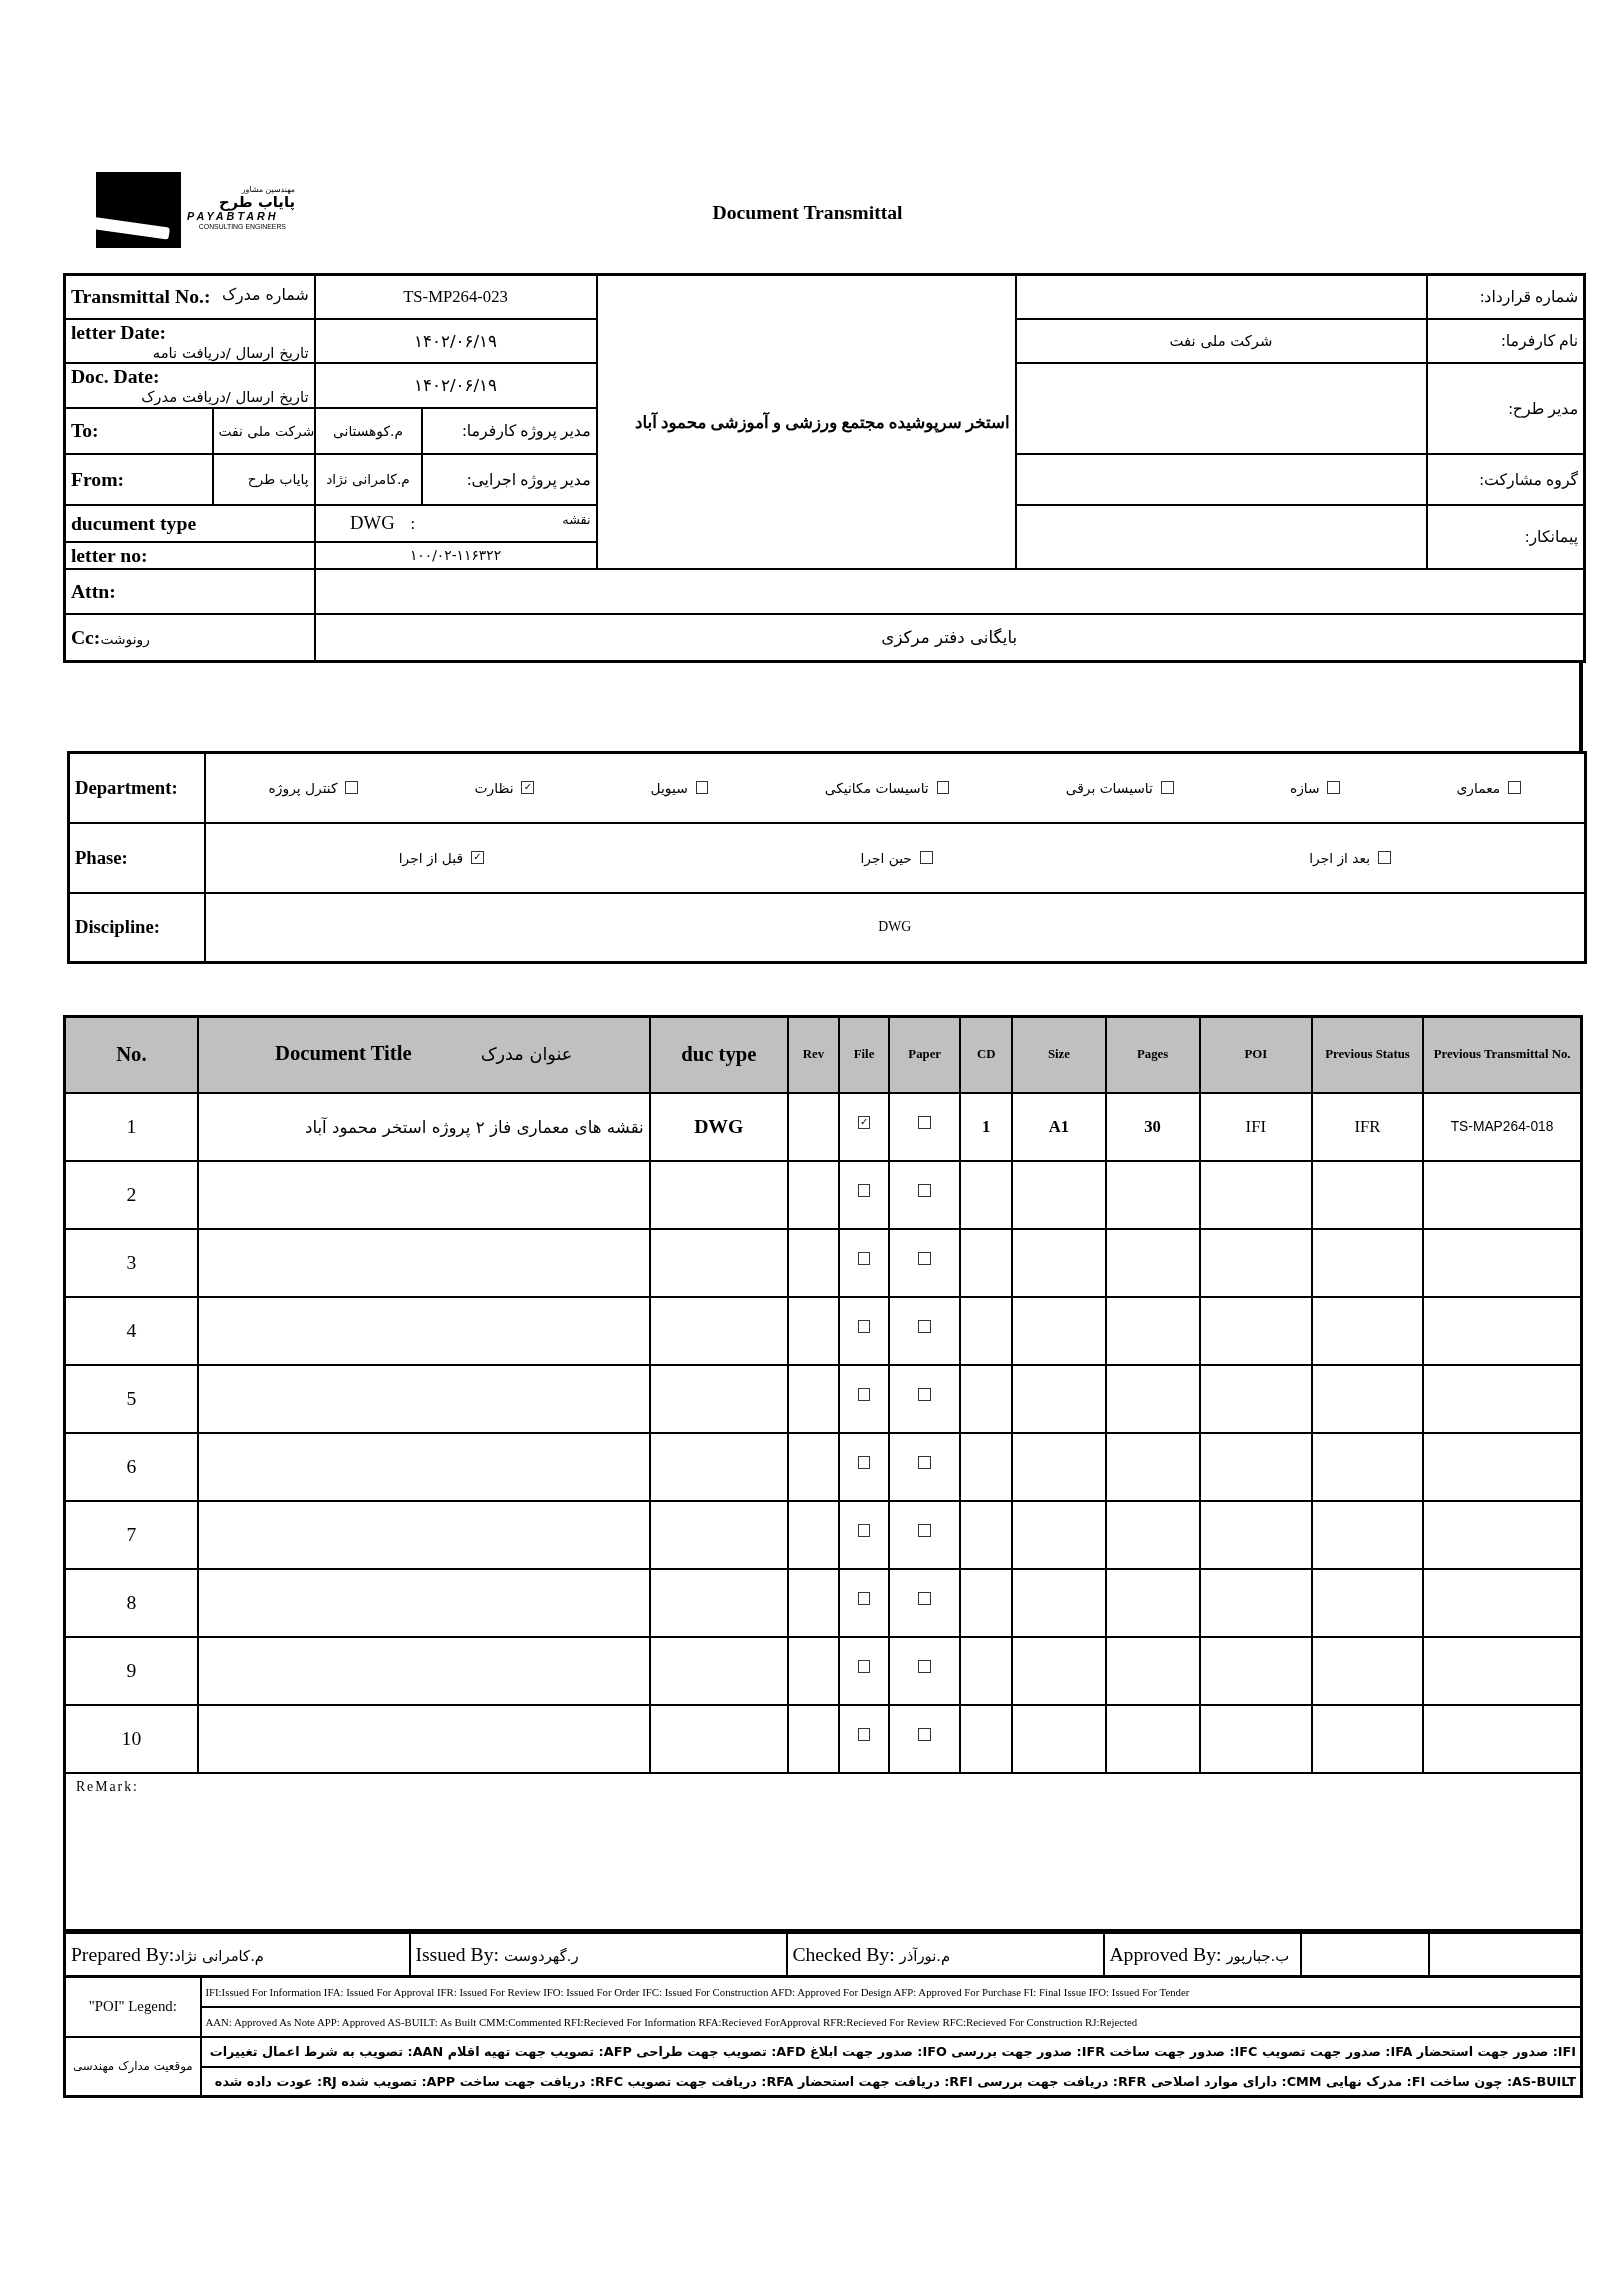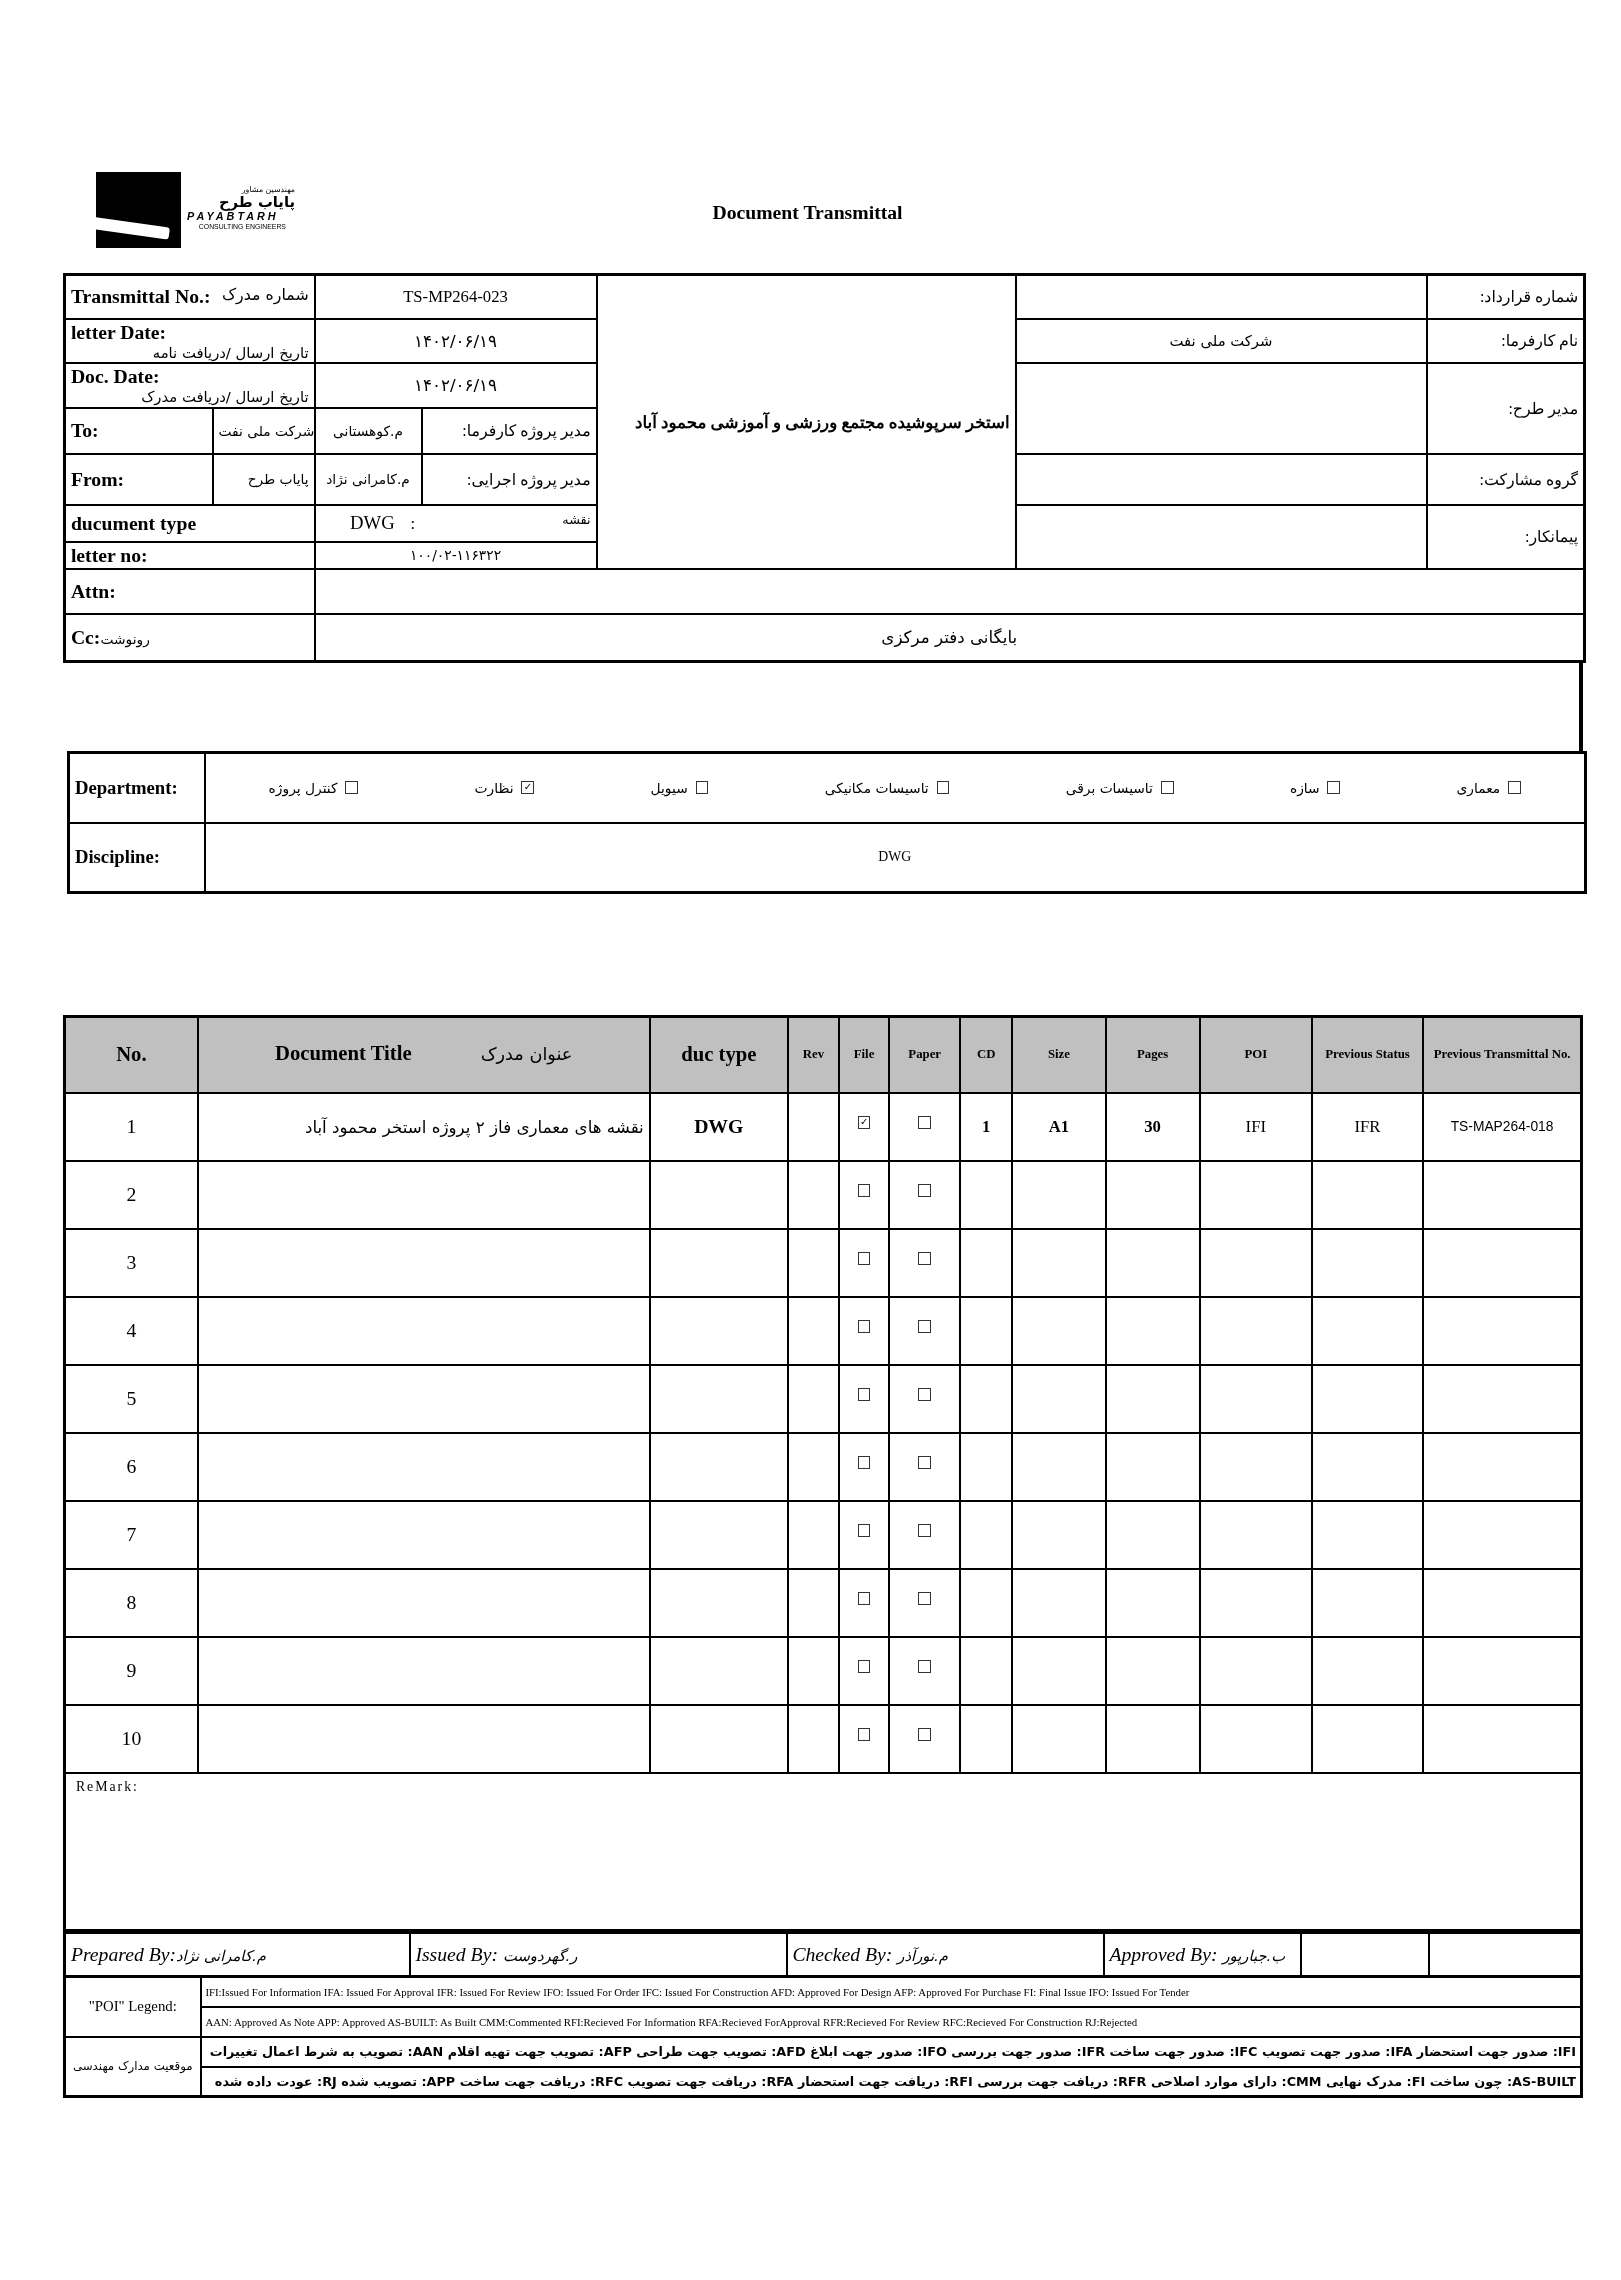--- a/index.html
+++ b/index.html
@@ -39,21 +39,21 @@
   .main th { background: #c0c0c0; height: 76px; font-weight: bold; font-size: 12.8px; text-align: center; white-space: normal; line-height: 15.8px; }
   .main th.big { font-size: 20.7px; }
   .main td { height: 68px; text-align: center; font-size: 19.7px; }
   .main td.title { text-align: right; direction: rtl; font-family: "DejaVu Sans", sans-serif; font-size: 16.7px; border-radius: 6px; }
   .main td.bold { font-weight: bold; }
   .main td.prev { font-family: "Liberation Sans", sans-serif; font-size: 13.8px; }
   .main td.remark { height: 158px; text-align: left; vertical-align: top; font-size: 13.8px; letter-spacing: 2px; padding: 5.9px 9.9px; }
   .cell-cb { vertical-align: top !important; padding-top: 13.8px !important; }
 
   .sig { left: 63px; top: 1931px; width: 1520px; }
-  .sig td { height: 44px; font-size: 19.7px; font-style: italic; }
+  .sig td { height: 44px; font-size: 19.7px; }
   .sig .name { font-family: "DejaVu Sans", sans-serif; font-size: 14.8px; }
 
   .legend { left: 63px; top: 1975px; width: 1520px; }
   .legend td { height: 30px; font-size: 10.8px; padding: 0 3.9px; }
   .legend .lg-label { width: 136px; text-align: center; font-size: 14.8px; white-space: normal; }
   .legend .lg-fa { font-family: "DejaVu Sans", sans-serif; font-size: 12.8px; direction: rtl; text-align: right; font-weight: bold; }
 </style>
 </head>
 <body>
 
@@ -181,20 +181,39 @@
               <span class="cb">​</span>
               <span>سیویل</span>
             </label>
         <label class="opt">
               <span class="cb">✓</span>
               <span>نظارت</span>
             </label>
         <label class="opt">
               <span class="cb">​</span>
               <span>کنترل پروژه</span>
+            </label>
+      </div>
+    </td>
+  </tr>
+  <tr>
+    <td class="lbl">Phase:</td>
+    <td>
+      <div class="opt-row">
+        <label class="opt">
+              <span class="cb">​</span>
+              <span>بعد از اجرا</span>
+            </label>
+        <label class="opt">
+              <span class="cb">​</span>
+              <span>حین اجرا</span>
+            </label>
+        <label class="opt">
+              <span class="cb">✓</span>
+              <span>قبل از اجرا</span>
             </label>
       </div>
     </td>
   </tr>
   <tr>
     <td class="lbl">Discipline:</td>
     <td class="discipline-val">DWG</td>
   </tr>
 </tbody>
   </table>

